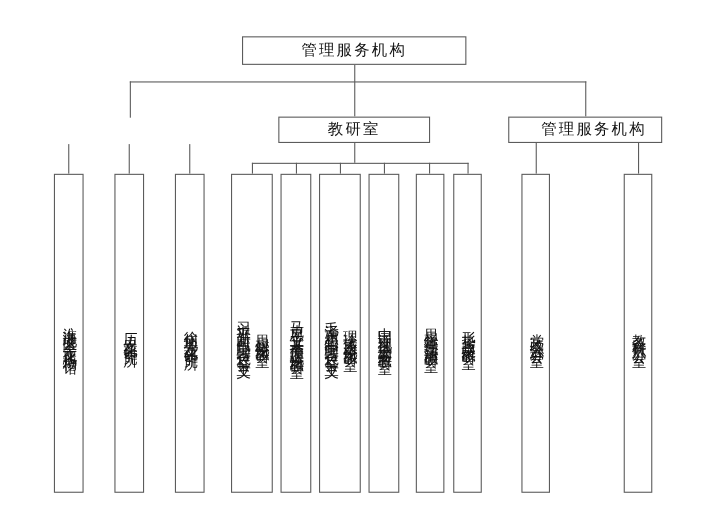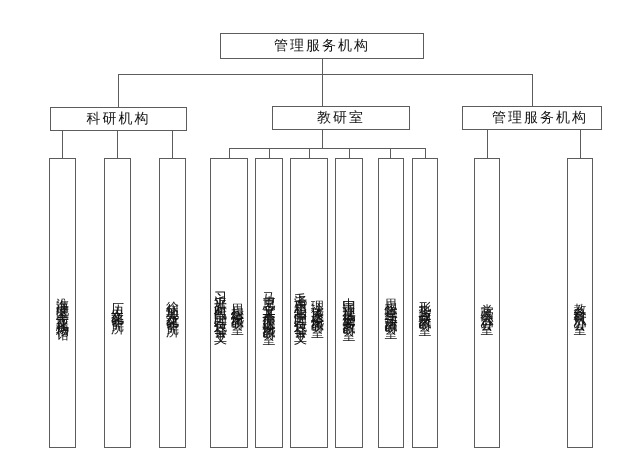--- a/index.html
+++ b/index.html
@@ -78,24 +78,21 @@
   <div class="line v" style="left:390px; top:148px; height:10px;"></div>
   <div class="line v" style="left:425px; top:148px; height:10px;"></div>
 
   <div class="line v" style="left:487px; top:130px; height:28px;"></div>
   <div class="line v" style="left:580px; top:130px; height:28px;"></div>
 
   <div class="hbox" style="left:220px; top:33px; width:204px; height:26px;">
     <span>管理服务机构</span>
   </div>
 
-  <div class="hbox" style="left:50px; top:107px; width:137px; height:24px;">
-    <span>科研机构</span>
-  </div>
-  <div class="hbox" style="left:253px; top:106px; width:138px; height:24px;margin-left:19px;">
+  <div class="hbox" style="left:253px; top:106px; width:138px; height:24px;">
     <span>教研室</span>
   </div>
   <div class="hbox" style="left:462px; top:106px; width:140px; height:24px;padding-left:16px;">
     <span>管理服务机构</span>
   </div>
 
   <div class="vbox" style="left:49px;  width:27px;">
     <span class="vtext">淮海地区革命文化博物馆</span>
   </div>
   <div class="vbox" style="left:104px; width:27px;">

